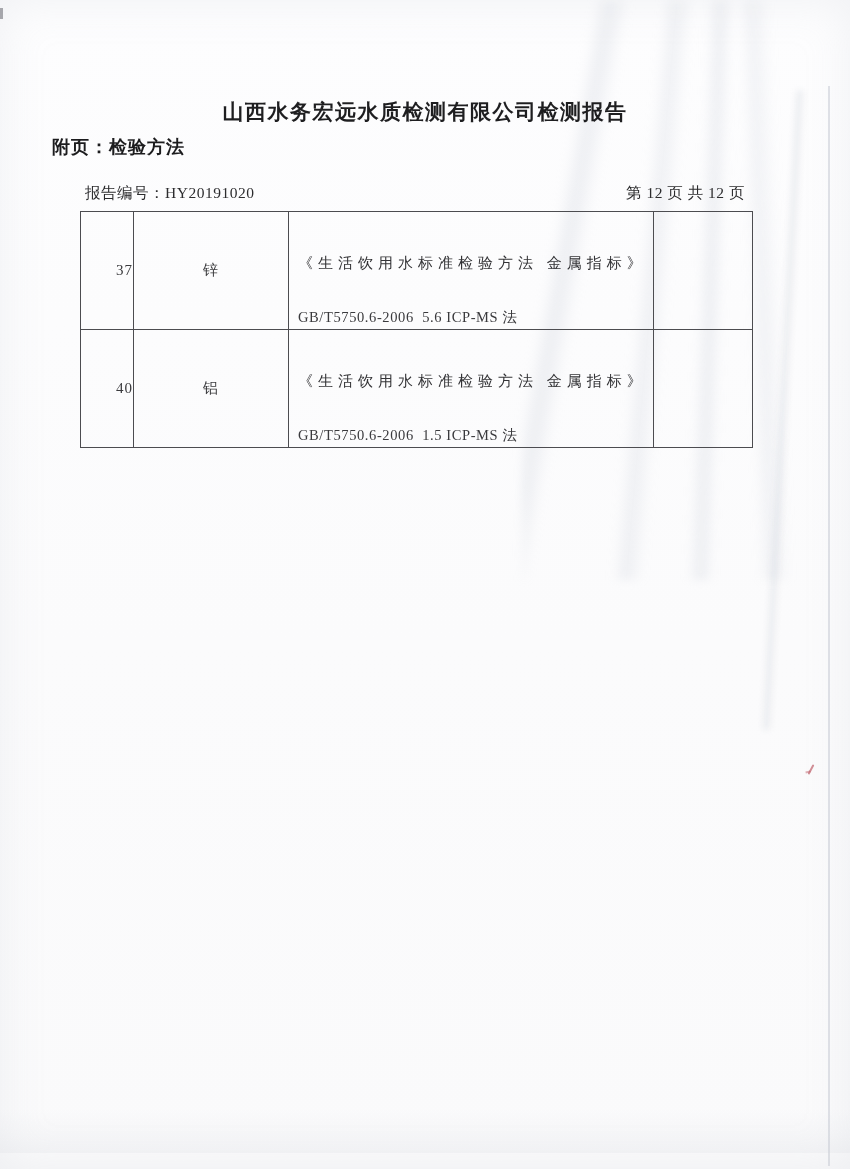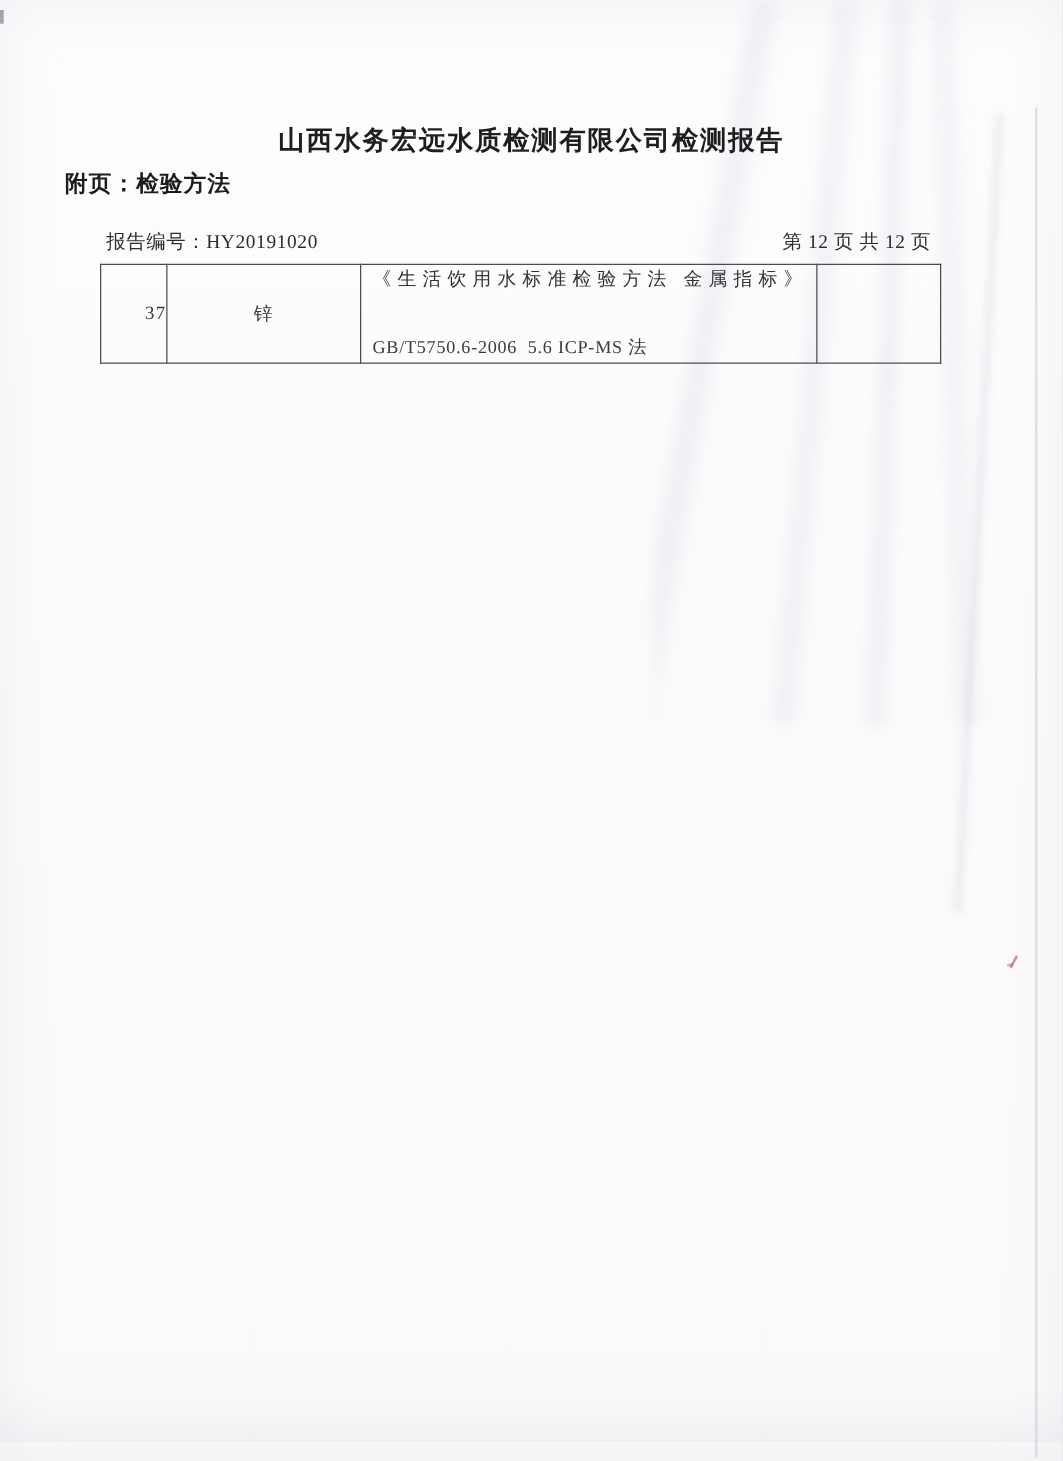--- a/index.html
+++ b/index.html
@@ -90,21 +90,21 @@
   }
   table.methods tr.hdr { height:33px; }
   table.methods tr.row { height:43.5px; }
   table.methods th {
     font-size:15px; letter-spacing:2px; text-align:center; color:#333336;
   }
   td.no-cell { text-align:right; font-size:15px; letter-spacing:1px; }
   td.item-cell { text-align:center; font-size:15px; letter-spacing:1px; }
   td.std-cell { padding:2px 6px 2px 9px; }
   td.std-cell .std1 {
-    font-size:15px; letter-spacing:5px; line-height:20px; white-space:nowrap; color:#333336;
+    font-size:15px; letter-spacing:5px; line-height:20px; white-space:nowrap; color:#333336;margin-top:39px;
   }
   td.std-cell .std2 {
     font-size:14.5px; letter-spacing:0.6px; line-height:20px; white-space:pre-wrap; color:#3a3a3d;margin-top:34px;
   }
   td.remark-cell { }
 </style>
 </head>
 <body>
 
 <div class="page">
@@ -138,18 +138,27 @@
       <td class="item-cell">锌</td>
       <td class="std-cell">
         <div class="std1">《生活饮用水标准检验方法 金属指标》</div>
         <div class="std2">GB/T5750.6-2006  5.6 ICP-MS 法</div>
       </td>
       <td class="remark-cell"></td>
     </tr>
 
 
 
+    <tr class="row">
+      <td class="no-cell">40</td>
+      <td class="item-cell">铝</td>
+      <td class="std-cell">
+        <div class="std1">《生活饮用水标准检验方法 金属指标》</div>
+        <div class="std2">GB/T5750.6-2006  1.5 ICP-MS 法</div>
+      </td>
+      <td class="remark-cell"></td>
+    </tr>
 
 
   </tbody>
     </table>
 
 </div>
 
 </body></html>

